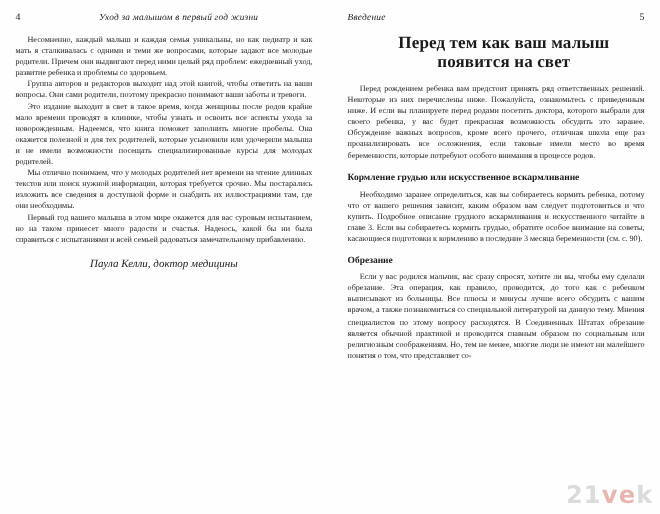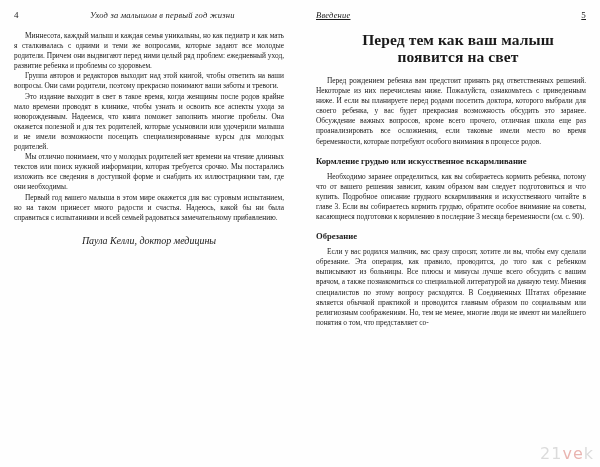--- a/index.html
+++ b/index.html
@@ -57,21 +57,20 @@
     font-style: normal;
     font-size: 9px;
     margin-left: 22px;
   }
   .rh-right .rh-title {
     flex: 1;
     text-align: left;
   }
   .rh-right {
     justify-content: flex-start;
-    text-decoration: underline;
   }
   p.body {
     font-size: 7.4px;
     line-height: 10.1px;
     text-align: justify;
     margin: 0 0 0 0;
     text-indent: 11px;
     hyphens: auto;
     word-spacing: -0.1px;
   }
@@ -102,22 +101,22 @@
     line-height: 10.2px;
   }
   .sig-line {
     display: block;
   }
   .watermark {
     position: absolute;
     right: 6px;
     bottom: 4px;
     font-family: "DejaVu Sans", sans-serif;
-    font-size: 16px;
-    font-weight: normal;
+    font-size: 22px;
+    font-weight: bold;
     color: rgba(150, 150, 150, 0.33);
     letter-spacing: 1px;
     user-select: none;
     pointer-events: none;
     margin-top: 39px;
   }
   .watermark .wm-accent {
     color: rgba(200, 60, 50, 0.38);
   }
 </style>
@@ -125,21 +124,21 @@
 <body>
 
 <div class="spread">
 
   <div class="page page-left">
     <div class="running-head rh-left">
       <span class="folio">4</span>
       <span class="rh-title">Уход за малышом в первый год жизни</span>
     </div>
 
-    <p class="body first">Миннесота, каждый малыш и каждая семья уникальны, но как педиатр и как мать я сталкивалась с одними и теми же вопросами, которые задают все молодые родители. Причем они выдвигают перед ними целый ряд проблем: ежедневный уход, развитие ребенка и проблемы со здоровьем.</p>
+    <p class="body first">Несомненно, каждый малыш и каждая семья уникальны, но как педиатр и как мать я сталкивалась с одними и теми же вопросами, которые задают все молодые родители. Причем они выдвигают перед ними целый ряд проблем: ежедневный уход, развитие ребенка и проблемы со здоровьем.</p>
     <p class="body">Группа авторов и редакторов выходит над этой книгой, чтобы ответить на ваши вопросы. Они сами родители, поэтому прекрасно понимают ваши заботы и тревоги.</p>
     <p class="body">Это издание выходит в свет в такое время, когда женщины после родов крайне мало времени проводят в клинике, чтобы узнать и освоить все аспекты ухода за новорожденным. Надеемся, что книга поможет заполнить многие пробелы. Она окажется полезной и для тех родителей, которые усыновили или удочерили малыша и не имели возможности посещать специализированные курсы для молодых родителей.</p>
     <p class="body">Мы отлично понимаем, что у молодых родителей нет времени на чтение длинных текстов или поиск нужной информации, которая требуется срочно. Мы постарались изложить все сведения в доступной форме и снабдить их иллюстрациями там, где они необходимы.</p>
     <p class="body">Первый год вашего малыша в этом мире окажется для вас суровым испытанием, но на таком принесет много радости и счастья. Надеюсь, какой бы ни была справиться с испытаниями и всей семьей радоваться замечательному прибавлению.</p>
 
     <div class="signature">
       <span class="sig-line">Паула Келли, доктор медицины</span>
     </div>
   </div>
 

